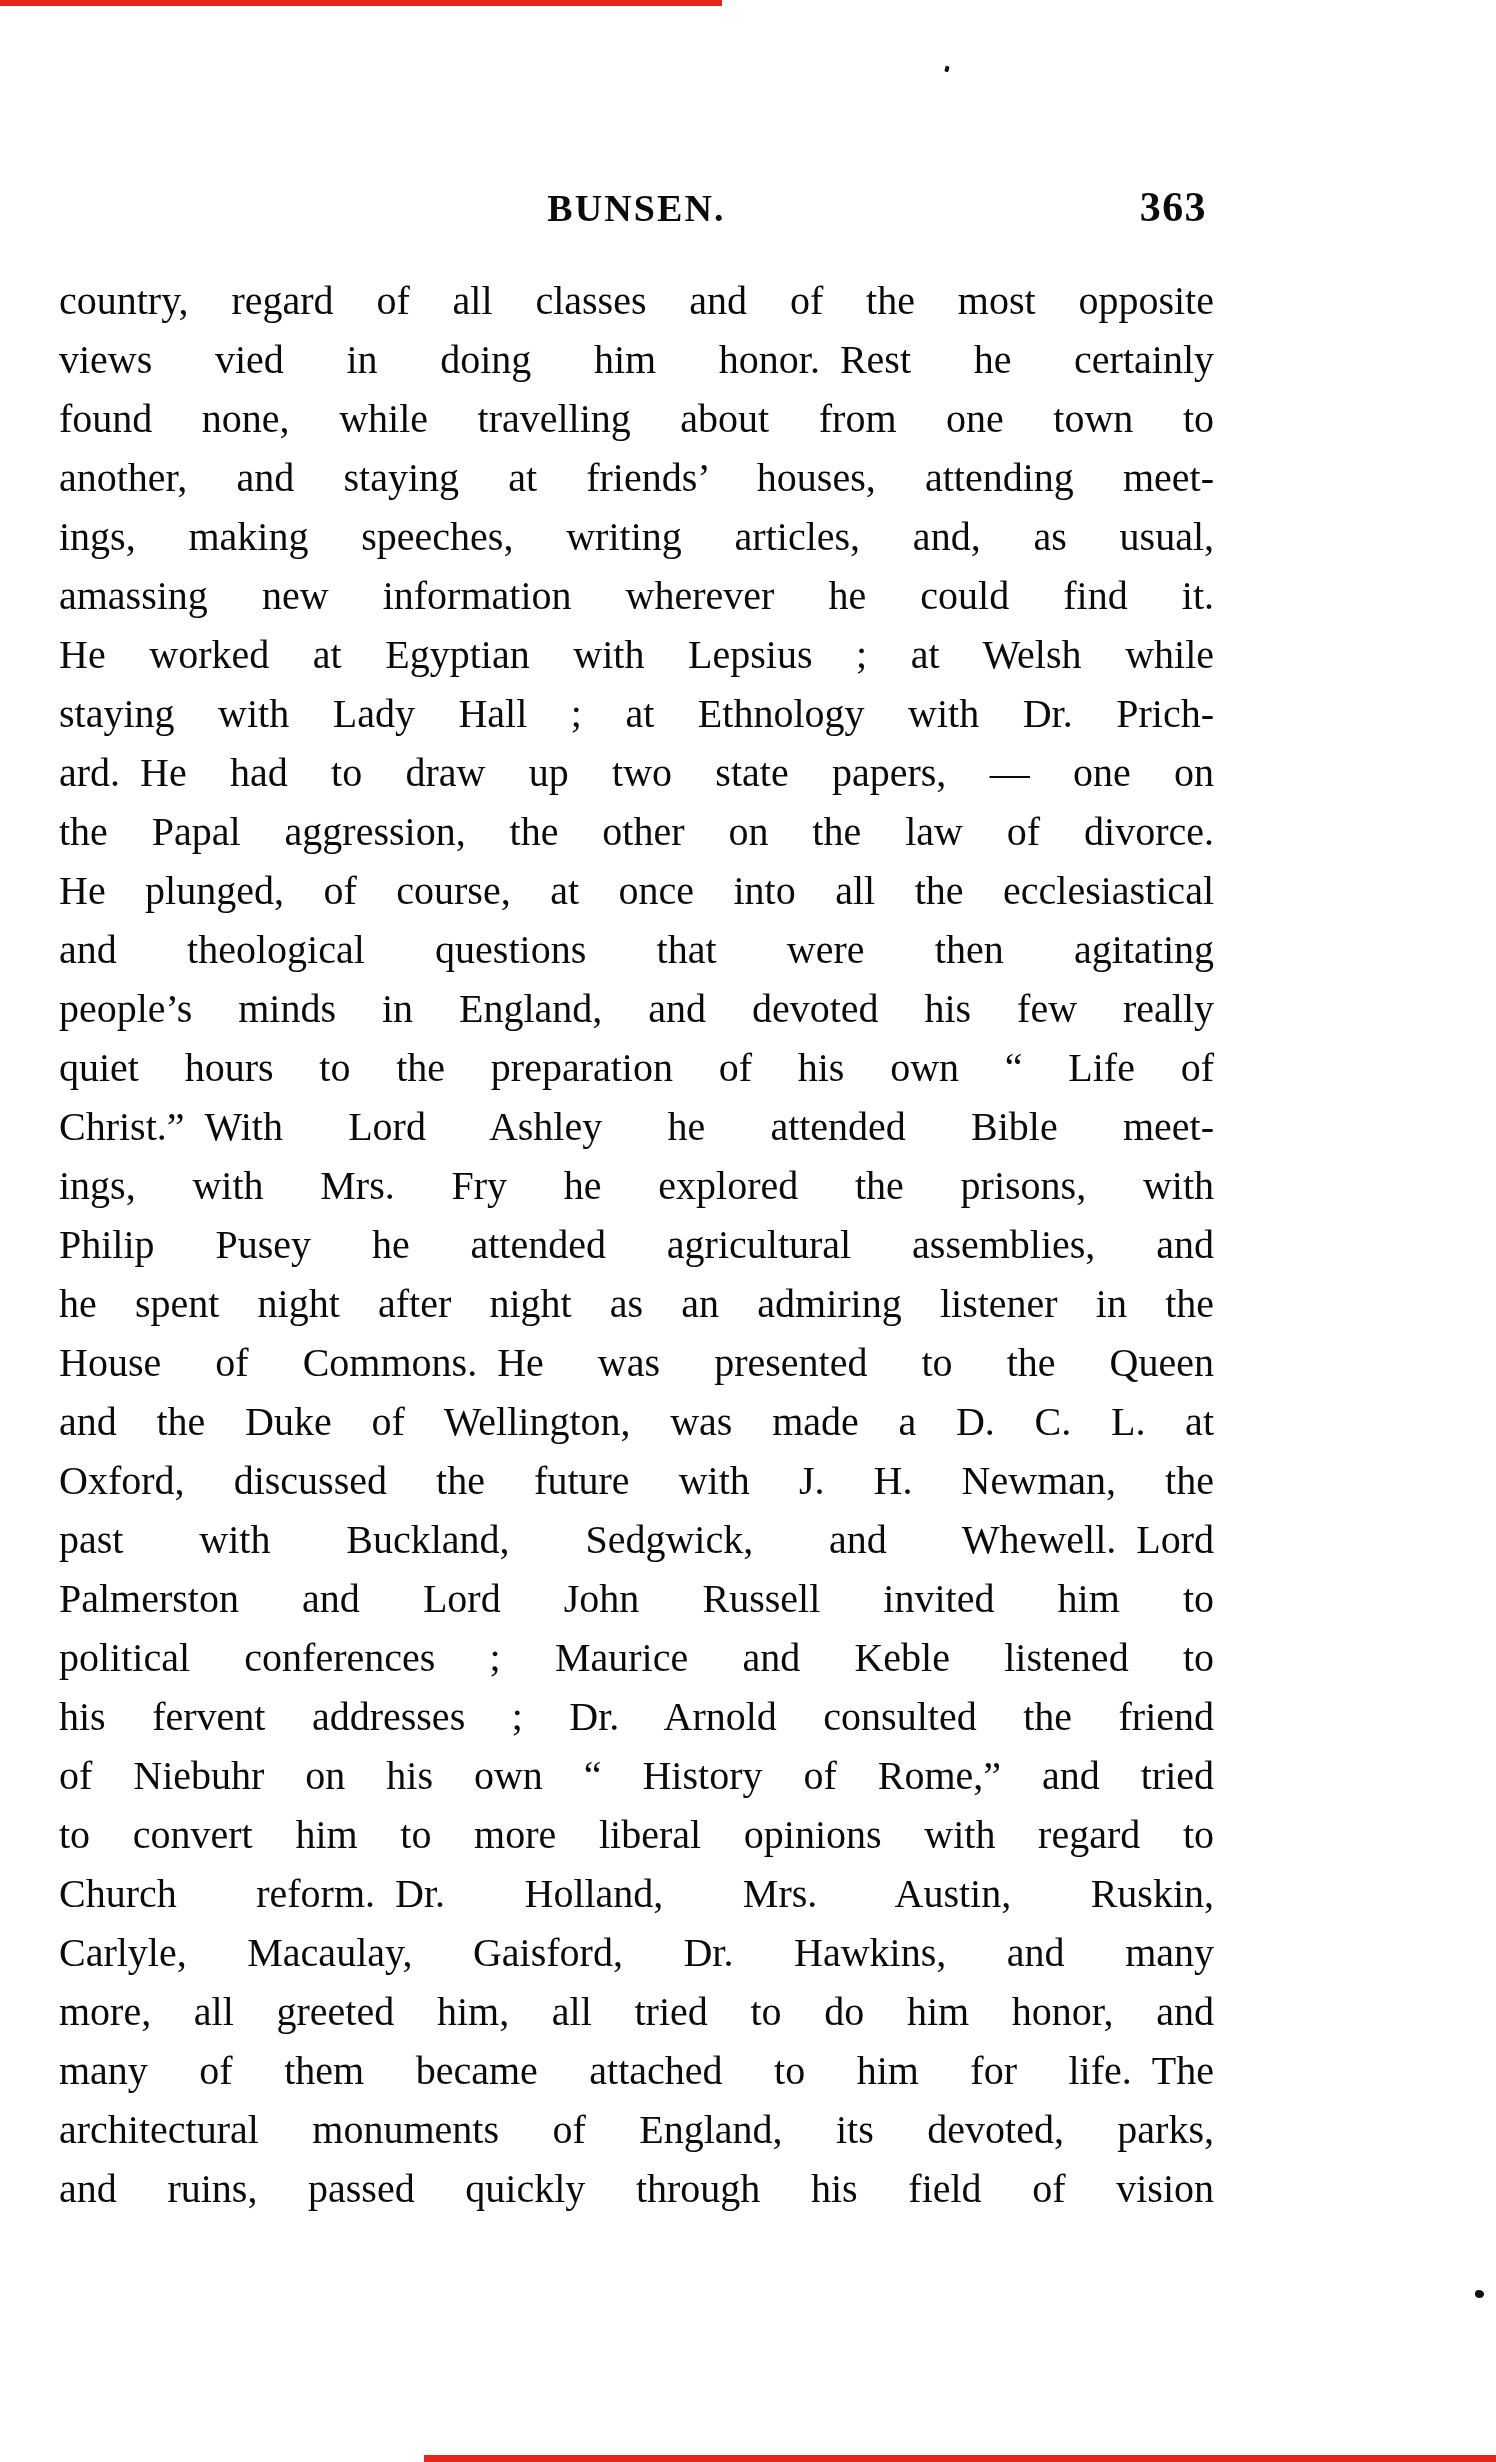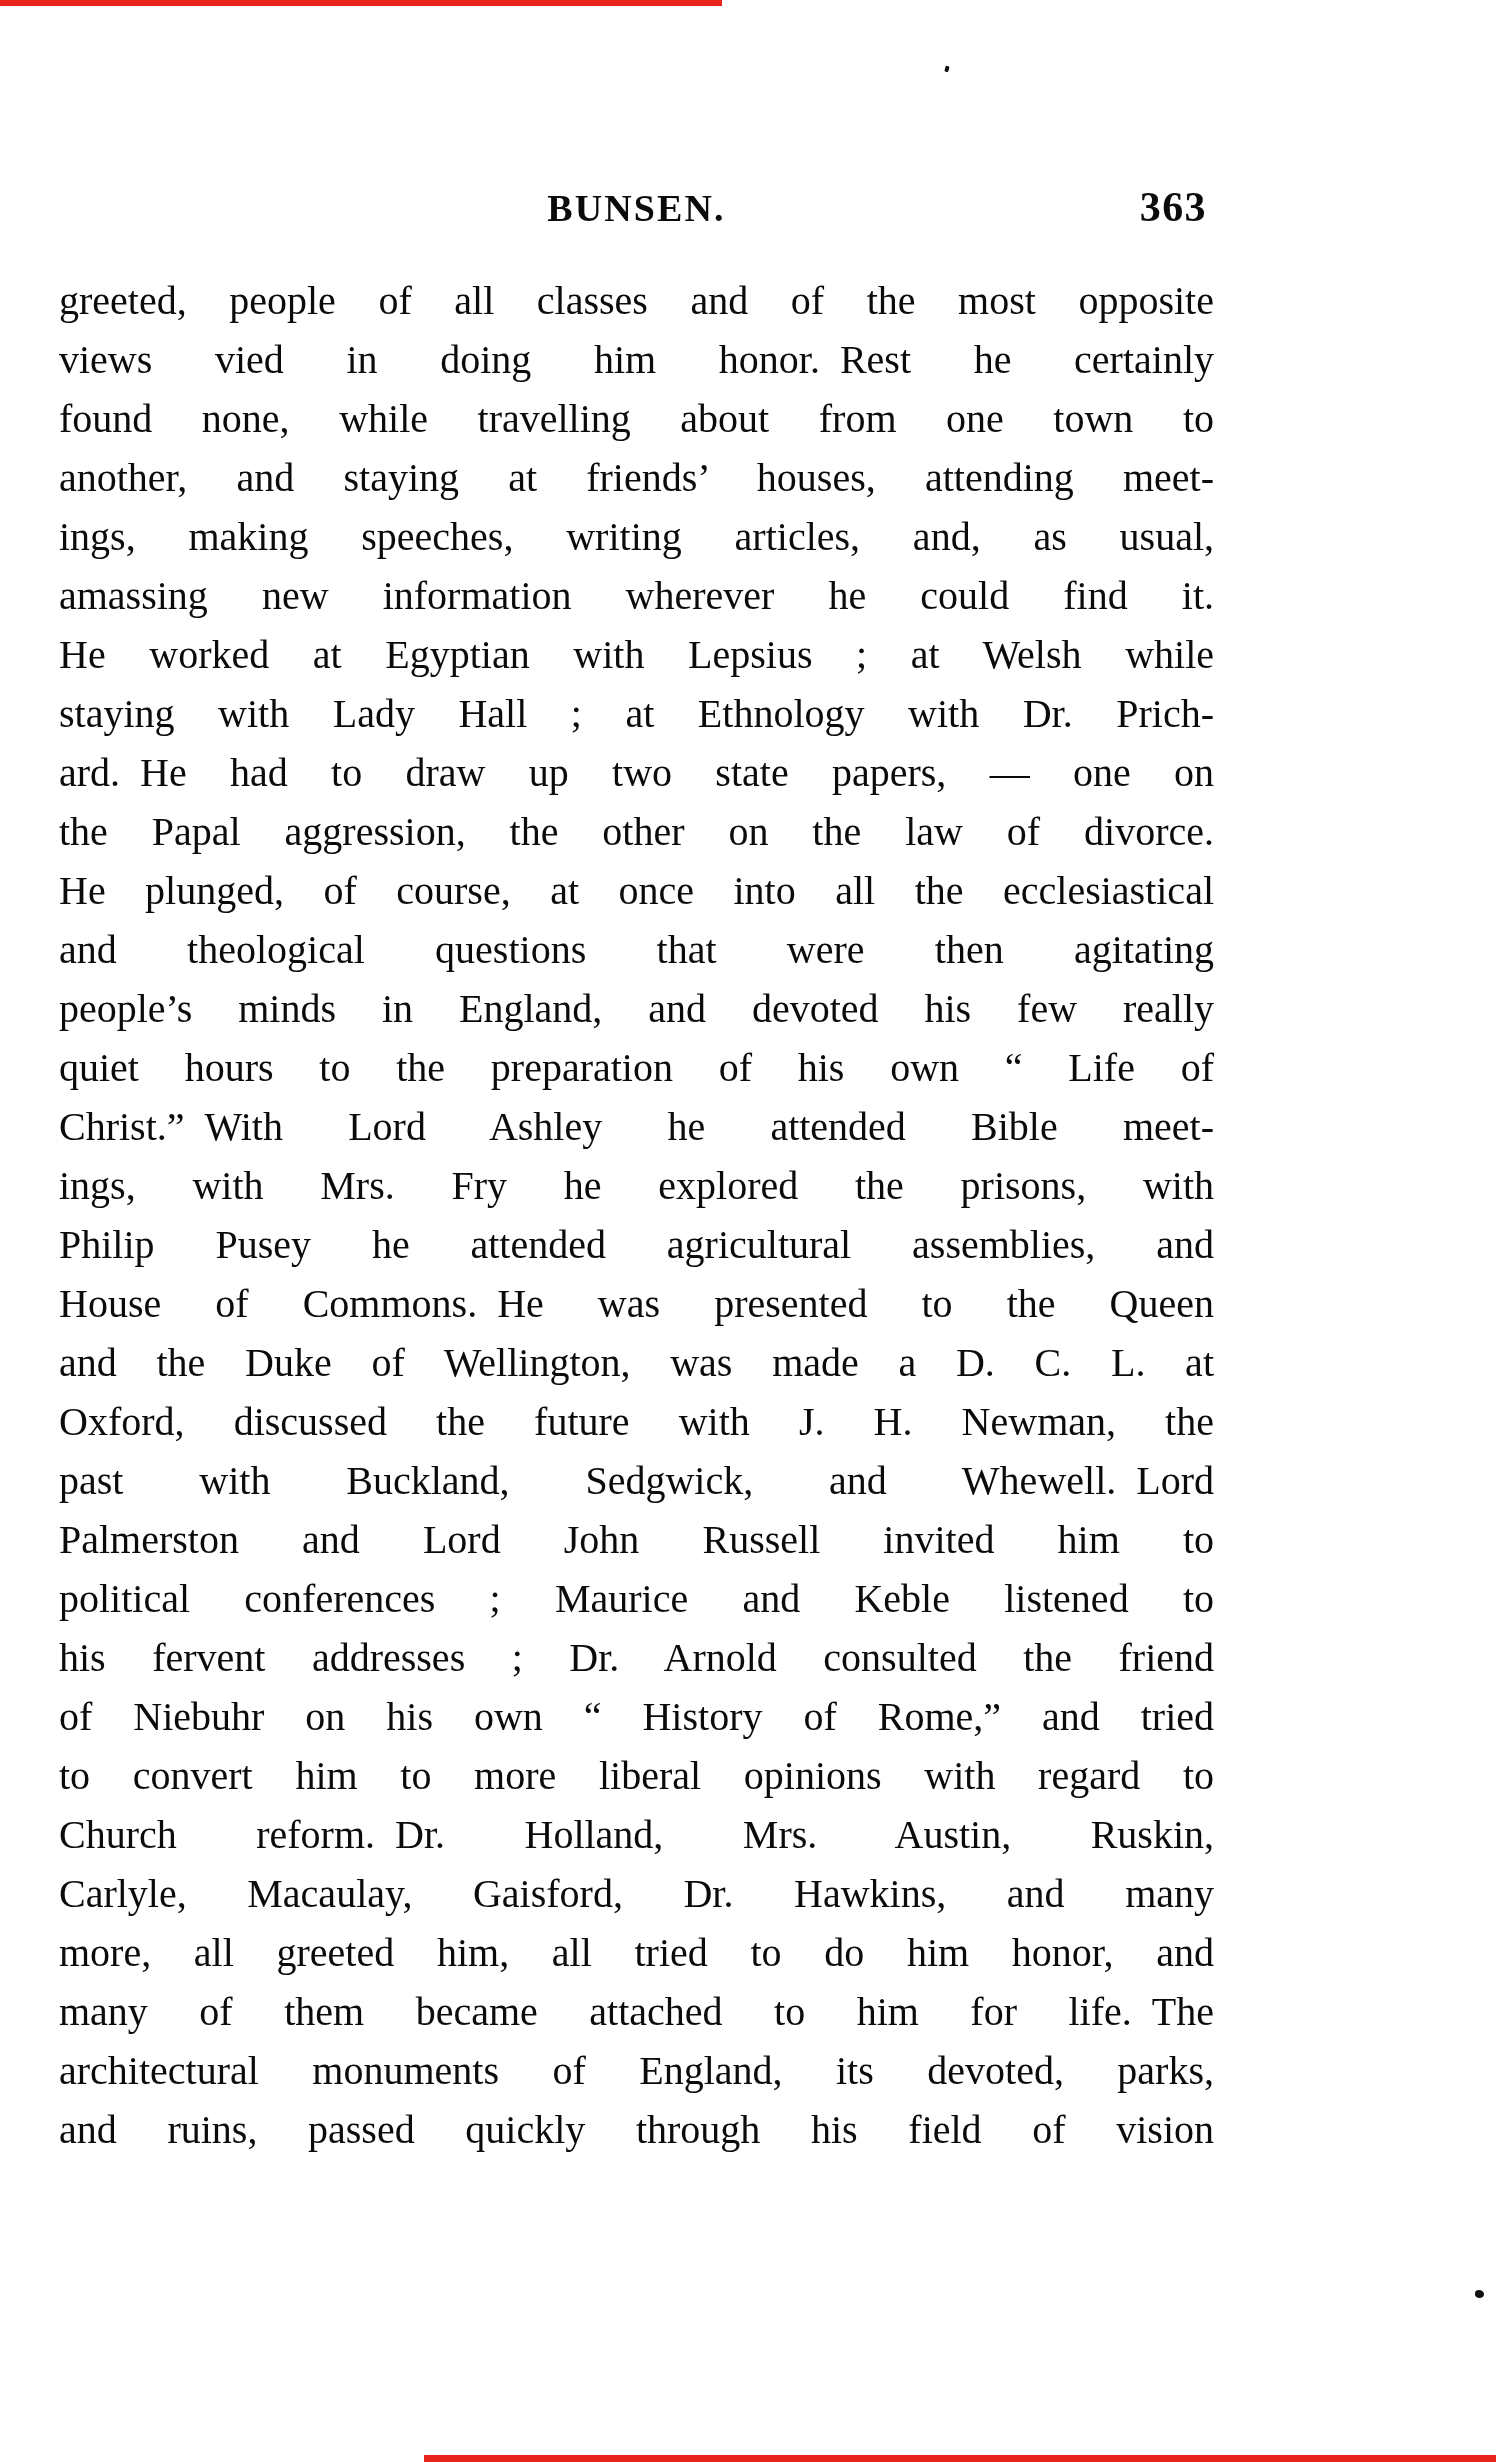--- a/index.html
+++ b/index.html
@@ -106,37 +106,38 @@
   <div class="red-bar" id="top-red-bar" style="background: rgb(231, 37, 29);"></div>
 
   <div id="speck-top"></div>
 
   <div id="header-row">
     <div id="running-header">BUNSEN.</div>
     <div id="page-number">363</div>
   </div>
 
   <div id="page-text">
-      <div class="line">greeted, people of all classes and of the most opposite</div>
+      <div class="line">country, regard of all classes and of the most opposite</div>
       <div class="line">views vied in doing him honor. Rest he certainly</div>
       <div class="line">found none, while travelling about from one town to</div>
       <div class="line">another, and staying at friends’ houses, attending meet-</div>
       <div class="line">ings, making speeches, writing articles, and, as usual,</div>
       <div class="line">amassing new information wherever he could find it.</div>
       <div class="line">He worked at Egyptian with Lepsius ; at Welsh while</div>
       <div class="line">staying with Lady Hall ; at Ethnology with Dr. Prich-</div>
       <div class="line">ard. He had to draw up two state papers, — one on</div>
       <div class="line">the Papal aggression, the other on the law of divorce.</div>
       <div class="line">He plunged, of course, at once into all the ecclesiastical</div>
       <div class="line">and theological questions that were then agitating</div>
       <div class="line">people’s minds in England, and devoted his few really</div>
       <div class="line">quiet hours to the preparation of his own “ Life of</div>
       <div class="line">Christ.” With Lord Ashley he attended Bible meet-</div>
       <div class="line">ings, with Mrs. Fry he explored the prisons, with</div>
       <div class="line">Philip Pusey he attended agricultural assemblies, and</div>
+      <div class="line">he spent night after night as an admiring listener in the</div>
       <div class="line">House of Commons. He was presented to the Queen</div>
       <div class="line">and the Duke of Wellington, was made a D. C. L. at</div>
       <div class="line">Oxford, discussed the future with J. H. Newman, the</div>
       <div class="line">past with Buckland, Sedgwick, and Whewell. Lord</div>
       <div class="line">Palmerston and Lord John Russell invited him to</div>
       <div class="line">political conferences ; Maurice and Keble listened to</div>
       <div class="line">his fervent addresses ; Dr. Arnold consulted the friend</div>
       <div class="line">of Niebuhr on his own “ History of Rome,” and tried</div>
       <div class="line">to convert him to more liberal opinions with regard to</div>
       <div class="line">Church reform. Dr. Holland, Mrs. Austin, Ruskin,</div>

